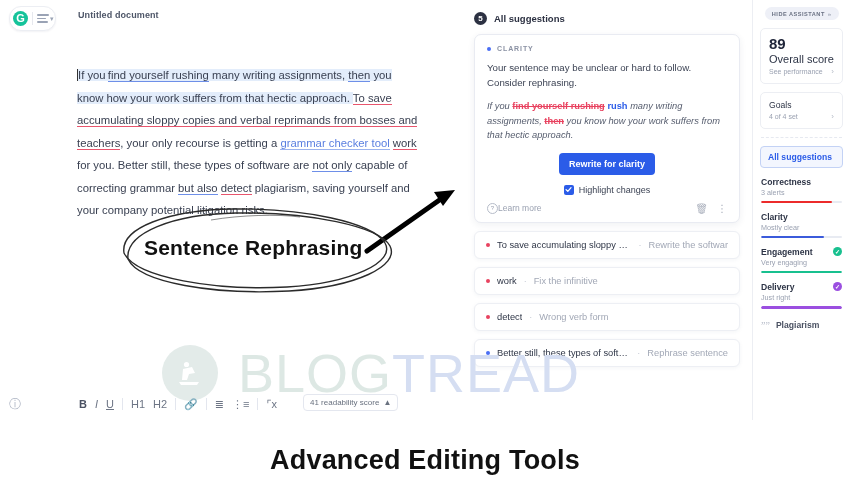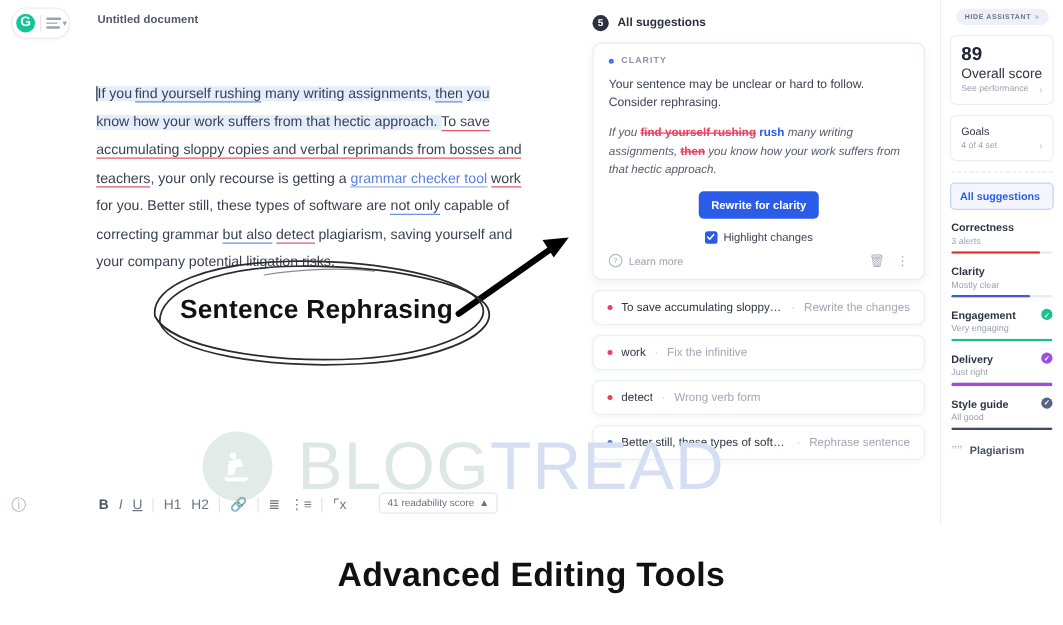--- a/index.html
+++ b/index.html
@@ -120,21 +120,21 @@
     font-size:9px; font-weight:700; padding:6px 10px; cursor:pointer;
     font-family:"Liberation Sans", sans-serif;
   }
   .chk-wrap { display:flex; align-items:center; gap:5px; }
   .chk {
     width:10px; height:10px; border-radius:2px; background:#2b5ce8;
     display:flex; align-items:center; justify-content:center;
   }
   .chk-label { font-size:9px; color:#3c4354; }
   .card-foot { display:flex; align-items:center; }
-  .learn { display:flex; align-items:center; gap:5px; font-size:8.5px; color:#9aa1b1; }
+  .learn { display:flex; align-items:center; font-size:8.5px; color:#9aa1b1; }
   .circ-q {
     width:9px; height:9px; border-radius:50%; border:1px solid #b6bcc9;
     font-size:6px; color:#9aa1b1; display:flex; align-items:center; justify-content:center;
   }
   .foot-right { margin-left:auto; display:flex; align-items:center; gap:9px; color:#a6acb9; font-size:10px; }
 
   .mini-card {
     margin:8px 10px 0 4px; background:#fff;
     border:1px solid #edeff4; border-radius:6px;
     box-shadow:0 1px 4px rgba(40,50,90,.05);
@@ -297,21 +297,21 @@
             <span>🗑</span>
             <span>⋮</span>
           </span>
         </div>
       </div>
 
       <div class="mini-card">
         <span class="dot dot-red"></span>
         <span class="mini-text">To save accumulating sloppy co...</span>
         <span class="mini-sep">·</span>
-        <span class="mini-hint">Rewrite the changes</span>
+        <span class="mini-hint">Rewrite the softwar</span>
       </div>
 
       <div class="mini-card">
         <span class="dot dot-red"></span>
         <span class="mini-text">work</span>
         <span class="mini-sep">·</span>
         <span class="mini-hint">Fix the infinitive</span>
       </div>
 
       <div class="mini-card">
@@ -403,32 +403,20 @@
             <div class="metric-name">Delivery</div>
             <div class="metric-sub">Just right</div>
           </div>
           <span class="metric-check" style="background:#9b4fe0">✓</span>
         </div>
         <div class="bar">
             <i style="width:100%;background:#9b4fe0"></i>
           </div>
       </div>
 
-      <div class="metric">
-        <div class="metric-row">
-          <div>
-            <div class="metric-name">Style guide</div>
-            <div class="metric-sub">All good</div>
-          </div>
-          <span class="metric-check" style="background:#5a6480">✓</span>
-        </div>
-        <div class="bar">
-            <i style="width:100%;background:#3f4a66"></i>
-          </div>
-      </div>
 
       <div class="plag">
         <span class="plag-icon">””</span>
         <span class="plag-label">Plagiarism</span>
       </div>
 
     </div>
 
     <svg class="annot" viewBox="0 0 850 420">
       <g fill="none" stroke="#000" stroke-width="5" stroke-linecap="round">

